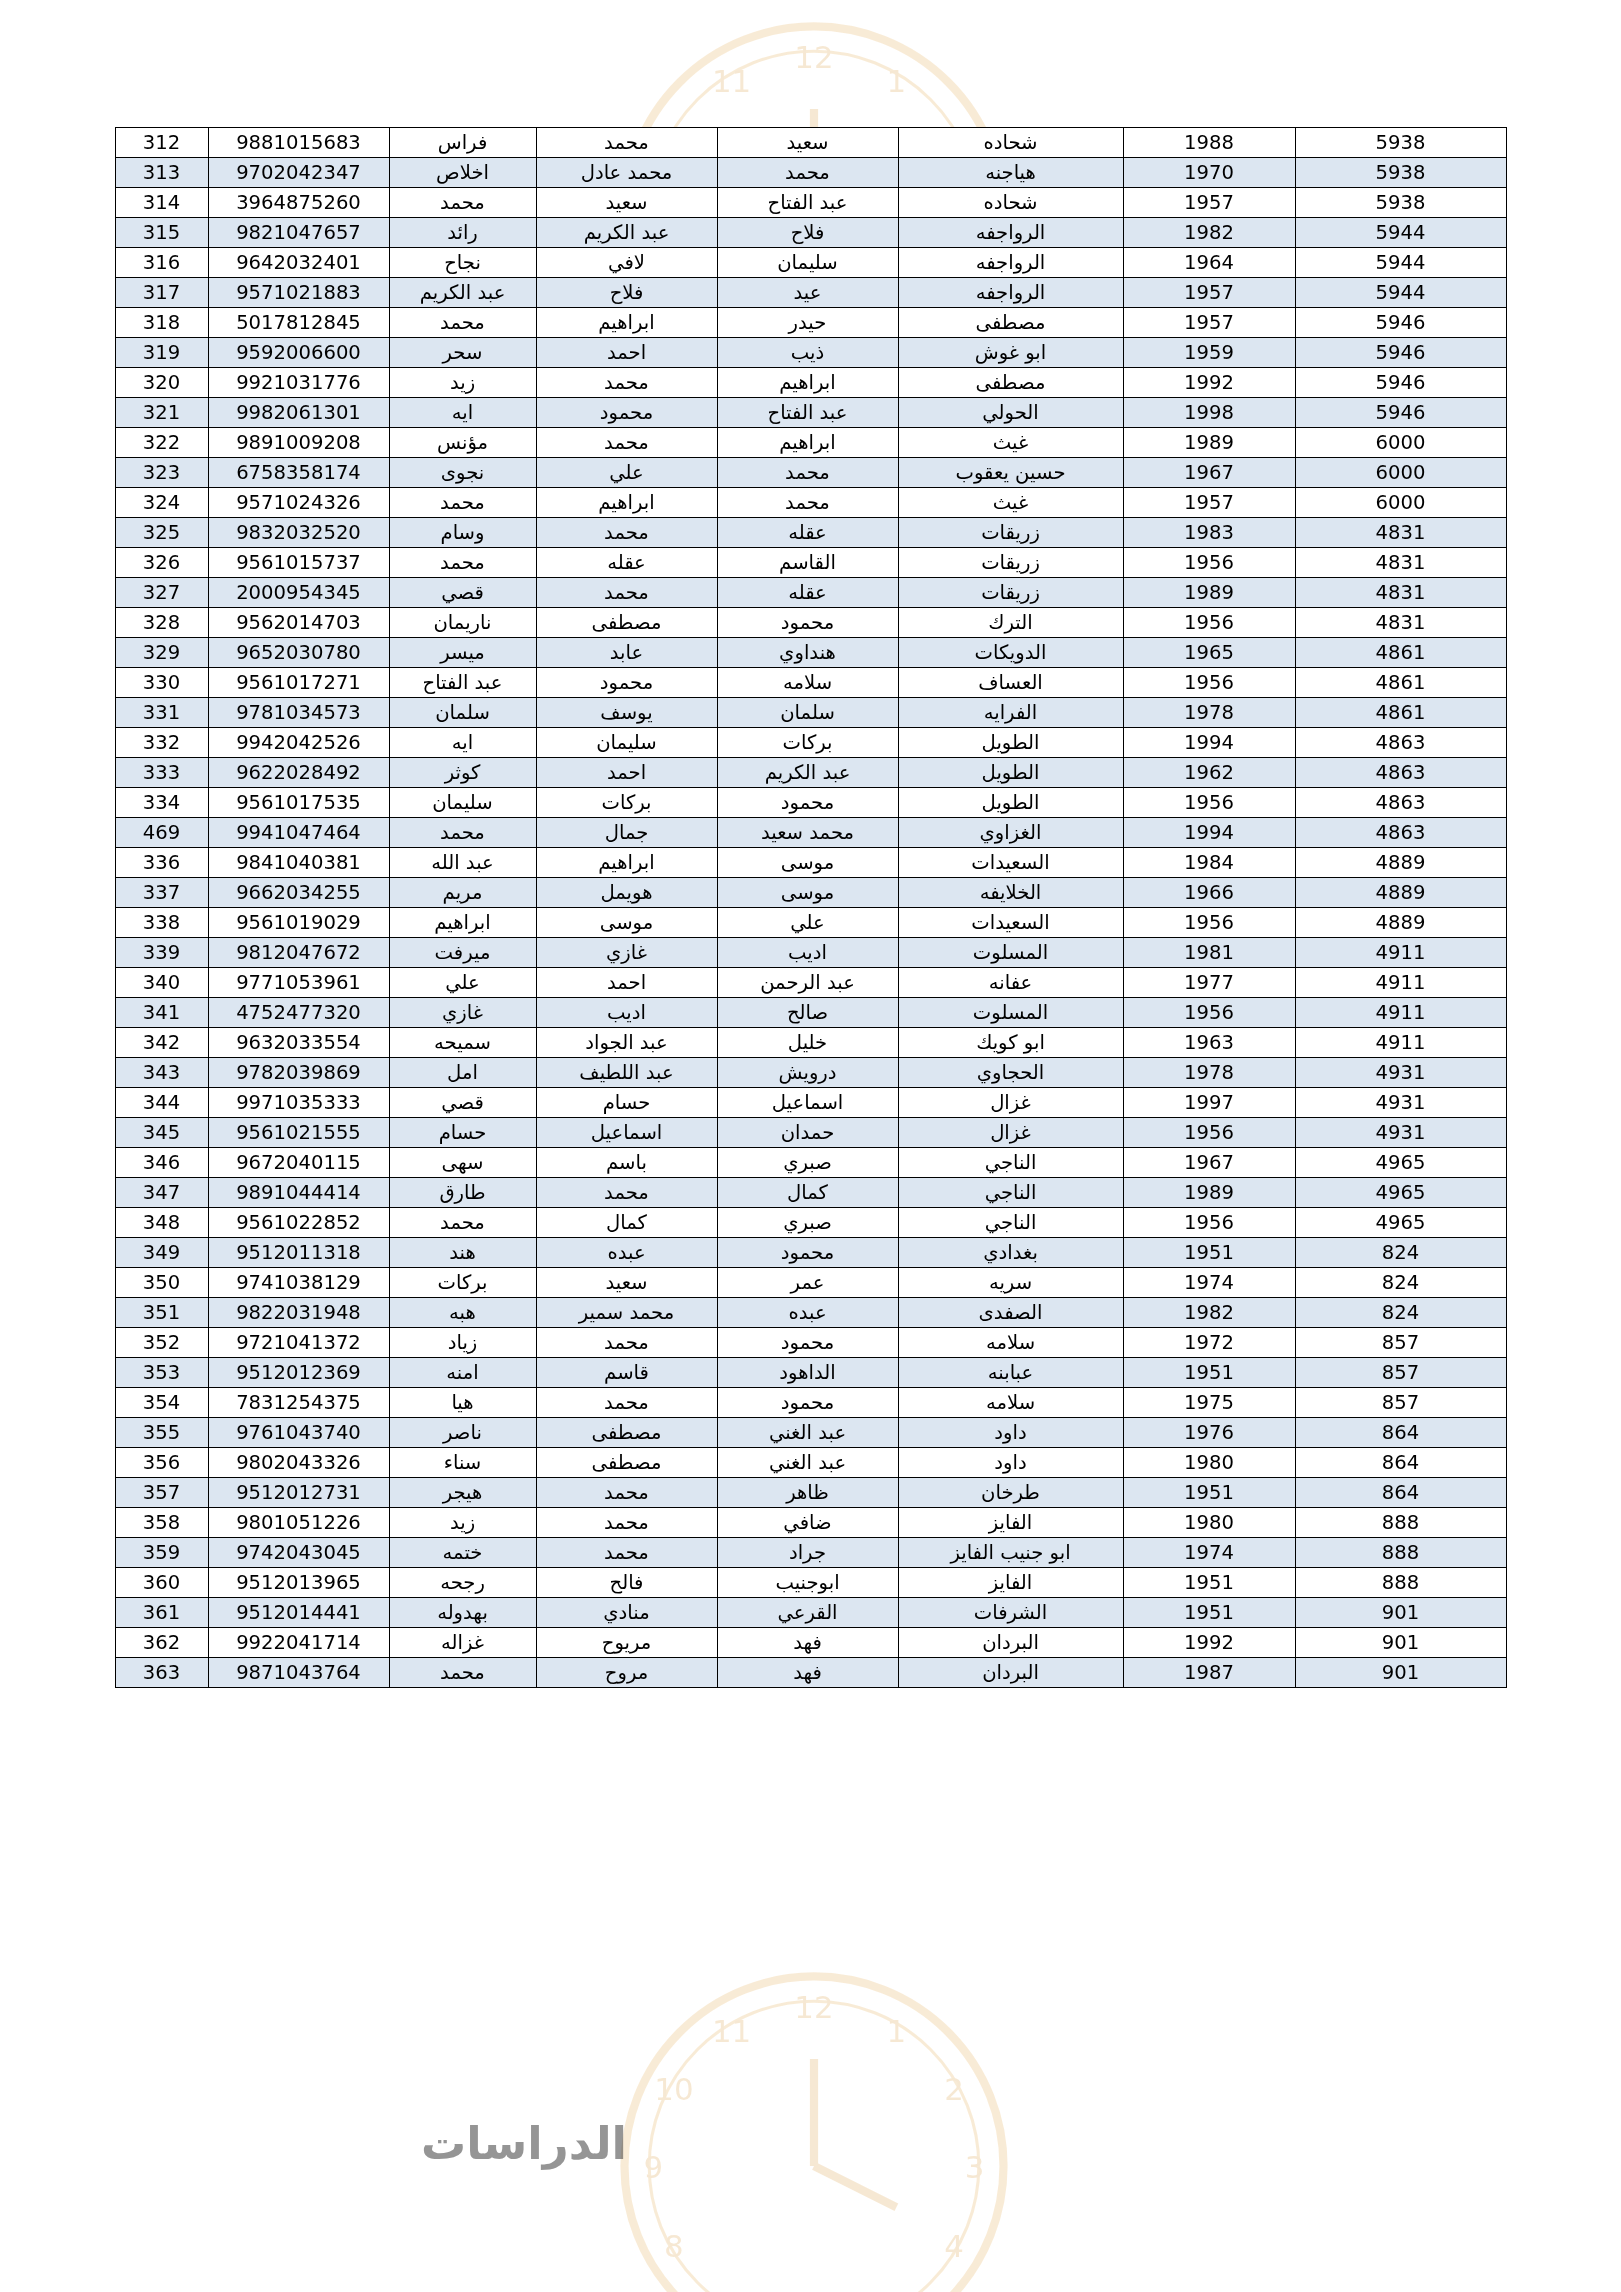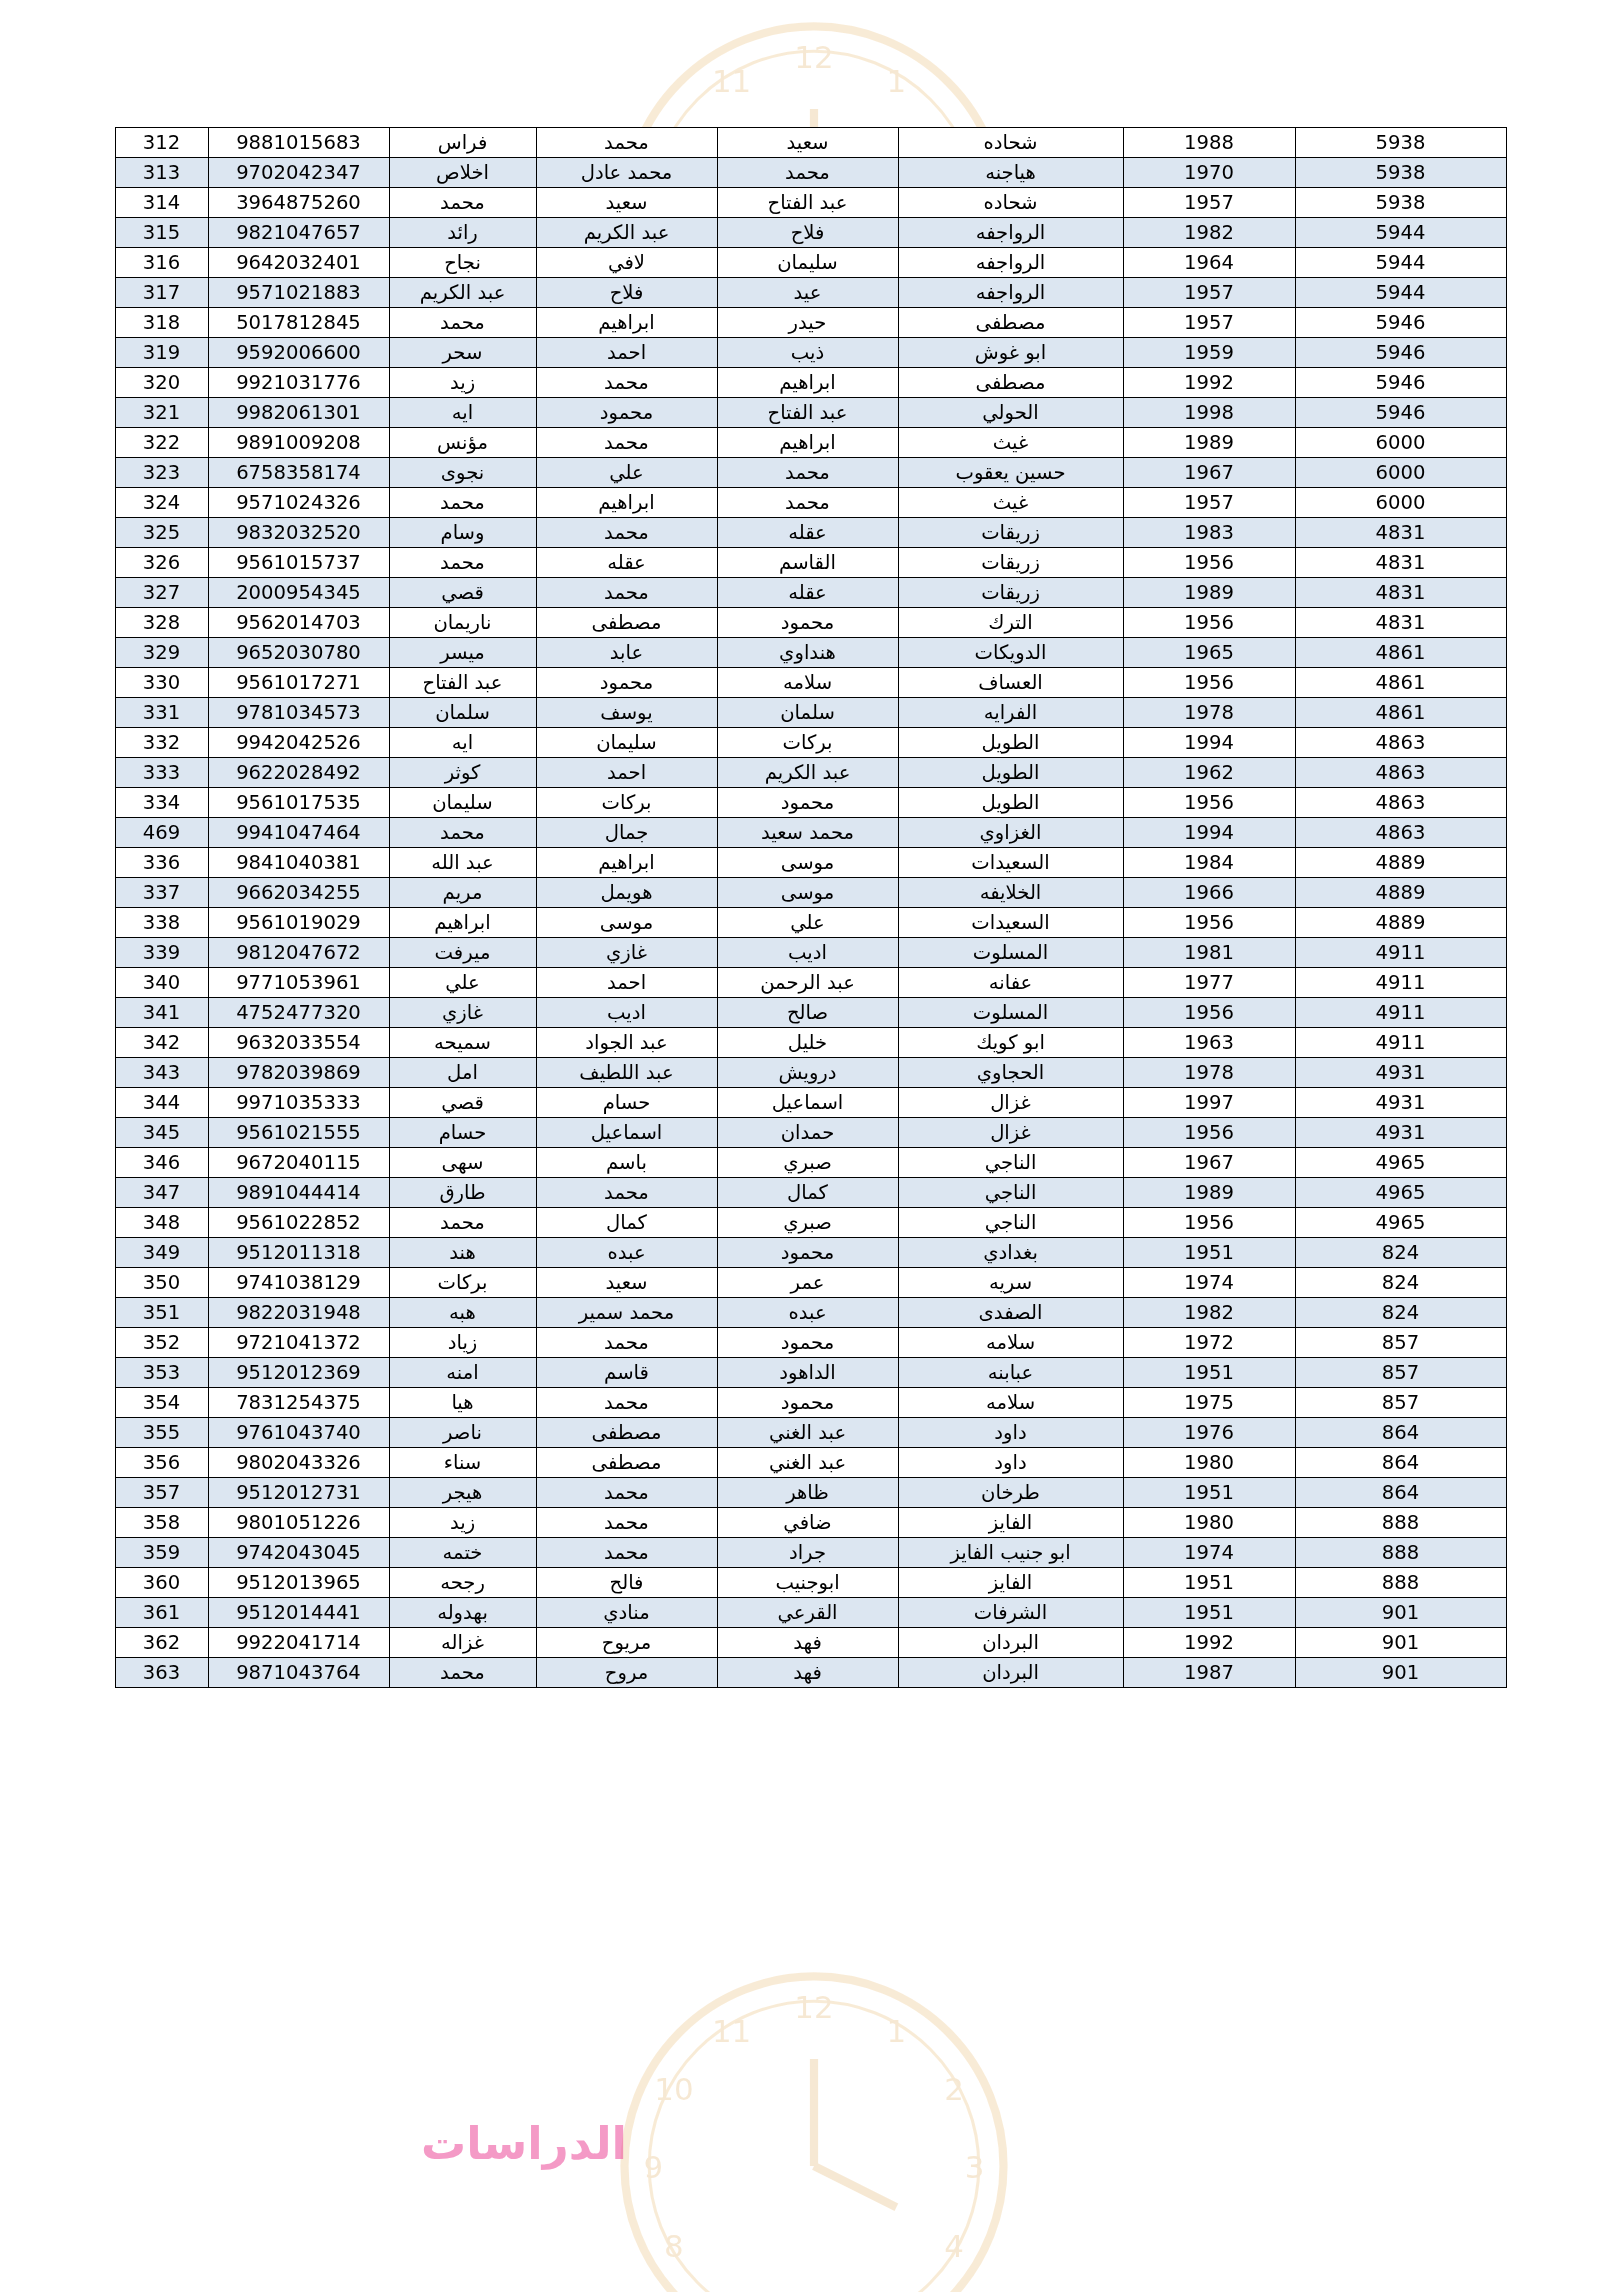--- a/index.html
+++ b/index.html
@@ -45,21 +45,21 @@
     position: absolute;
     color: #e8c48a;
     opacity: 0.55;
     font-size: 29px;
     font-weight: bold;
     white-space: nowrap;
     letter-spacing: 2px;
   }
   .wm-text.big {
     font-size: 45px;
-    color: #ec4899;
+    color: #404040;
   }
 
   .page {
     position: relative;
     z-index: 2;
     padding: 127px 0 0 0;
   }
 
   table.records {
     border-collapse: collapse;

